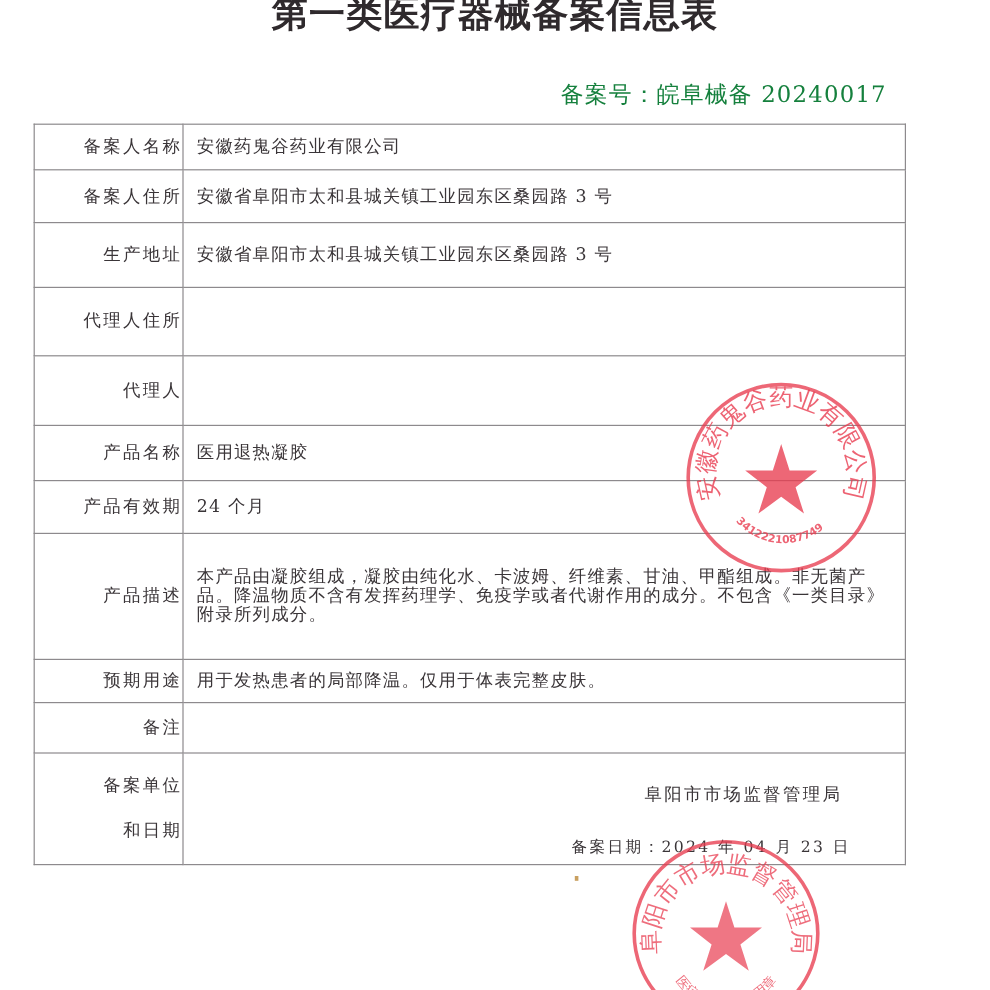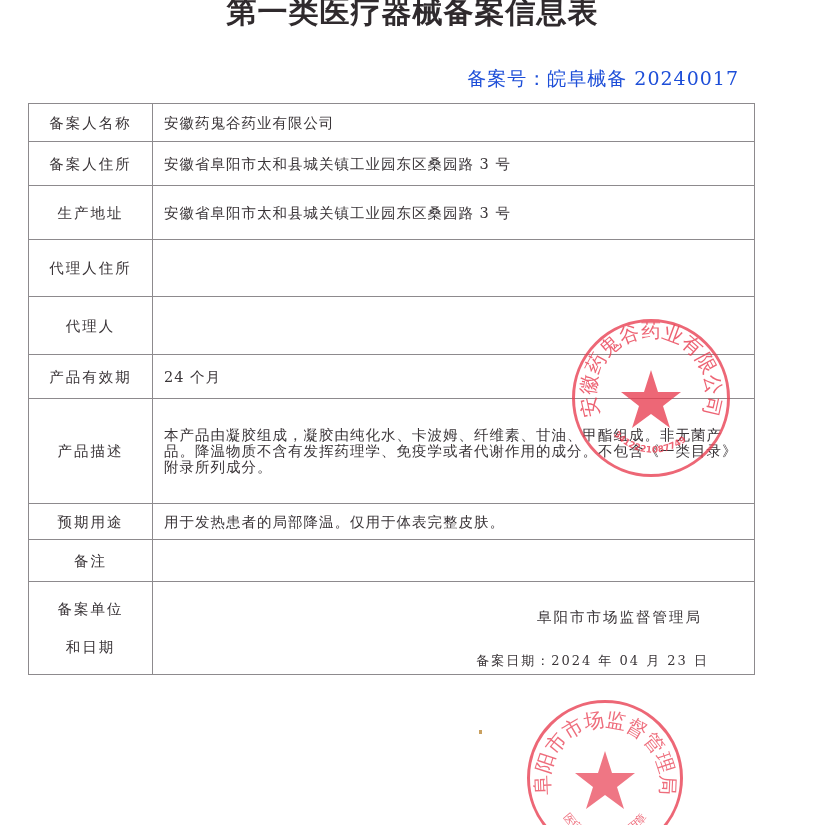--- a/index.html
+++ b/index.html
@@ -26,39 +26,39 @@
     letter-spacing: 1px;
     color: #2f2a2d;
     font-family: "DejaVu Serif", "Liberation Serif", serif;
   }
   .record-no {
     position: absolute;
     right: 86px;
     top: 66px;
     font-size: 19px;
     letter-spacing: 1px;
-    color: #1d4ed8;
+    color: #15803d;
   }
   table.info {
     position: absolute;
     left: 28px;
     top: 103px;
     width: 727px;
     border-collapse: collapse;
     table-layout: fixed;
   }
   table.info td {
     border: 1px solid #8d8a8d;
     font-size: 14.5px;
     color: #3a3538;
     padding: 0;
   }
   td.label {
     width: 123px;
-    text-align: center;
+    text-align: right;
     letter-spacing: 2px;
     line-height: 22px;
   }
   td.value {
     padding-left: 11px !important;
     letter-spacing: 1px;
     line-height: 22px;
   }
   td.value.desc {
     line-height: 16px;
@@ -131,20 +131,24 @@
     <td class="label">生产地址</td>
     <td class="value">安徽省阜阳市太和县城关镇工业园东区桑园路 3 号</td>
   </tr>
   <tr style="height:57px">
     <td class="label">代理人住所</td>
     <td class="value"></td>
   </tr>
   <tr style="height:58px">
     <td class="label">代理人</td>
     <td class="value"></td>
+  </tr>
+  <tr style="height:46px">
+    <td class="label">产品名称</td>
+    <td class="value">医用退热凝胶</td>
   </tr>
   <tr style="height:44px">
     <td class="label">产品有效期</td>
     <td class="value">24 个月</td>
   </tr>
   <tr style="height:105px">
     <td class="label">产品描述</td>
     <td class="value desc">本产品由凝胶组成，凝胶由纯化水、卡波姆、纤维素、甘油、甲酯组成。非无菌产品。降温物质不含有发挥药理学、免疫学或者代谢作用的成分。不包含《一类目录》附录所列成分。</td>
   </tr>
   <tr style="height:36px">

